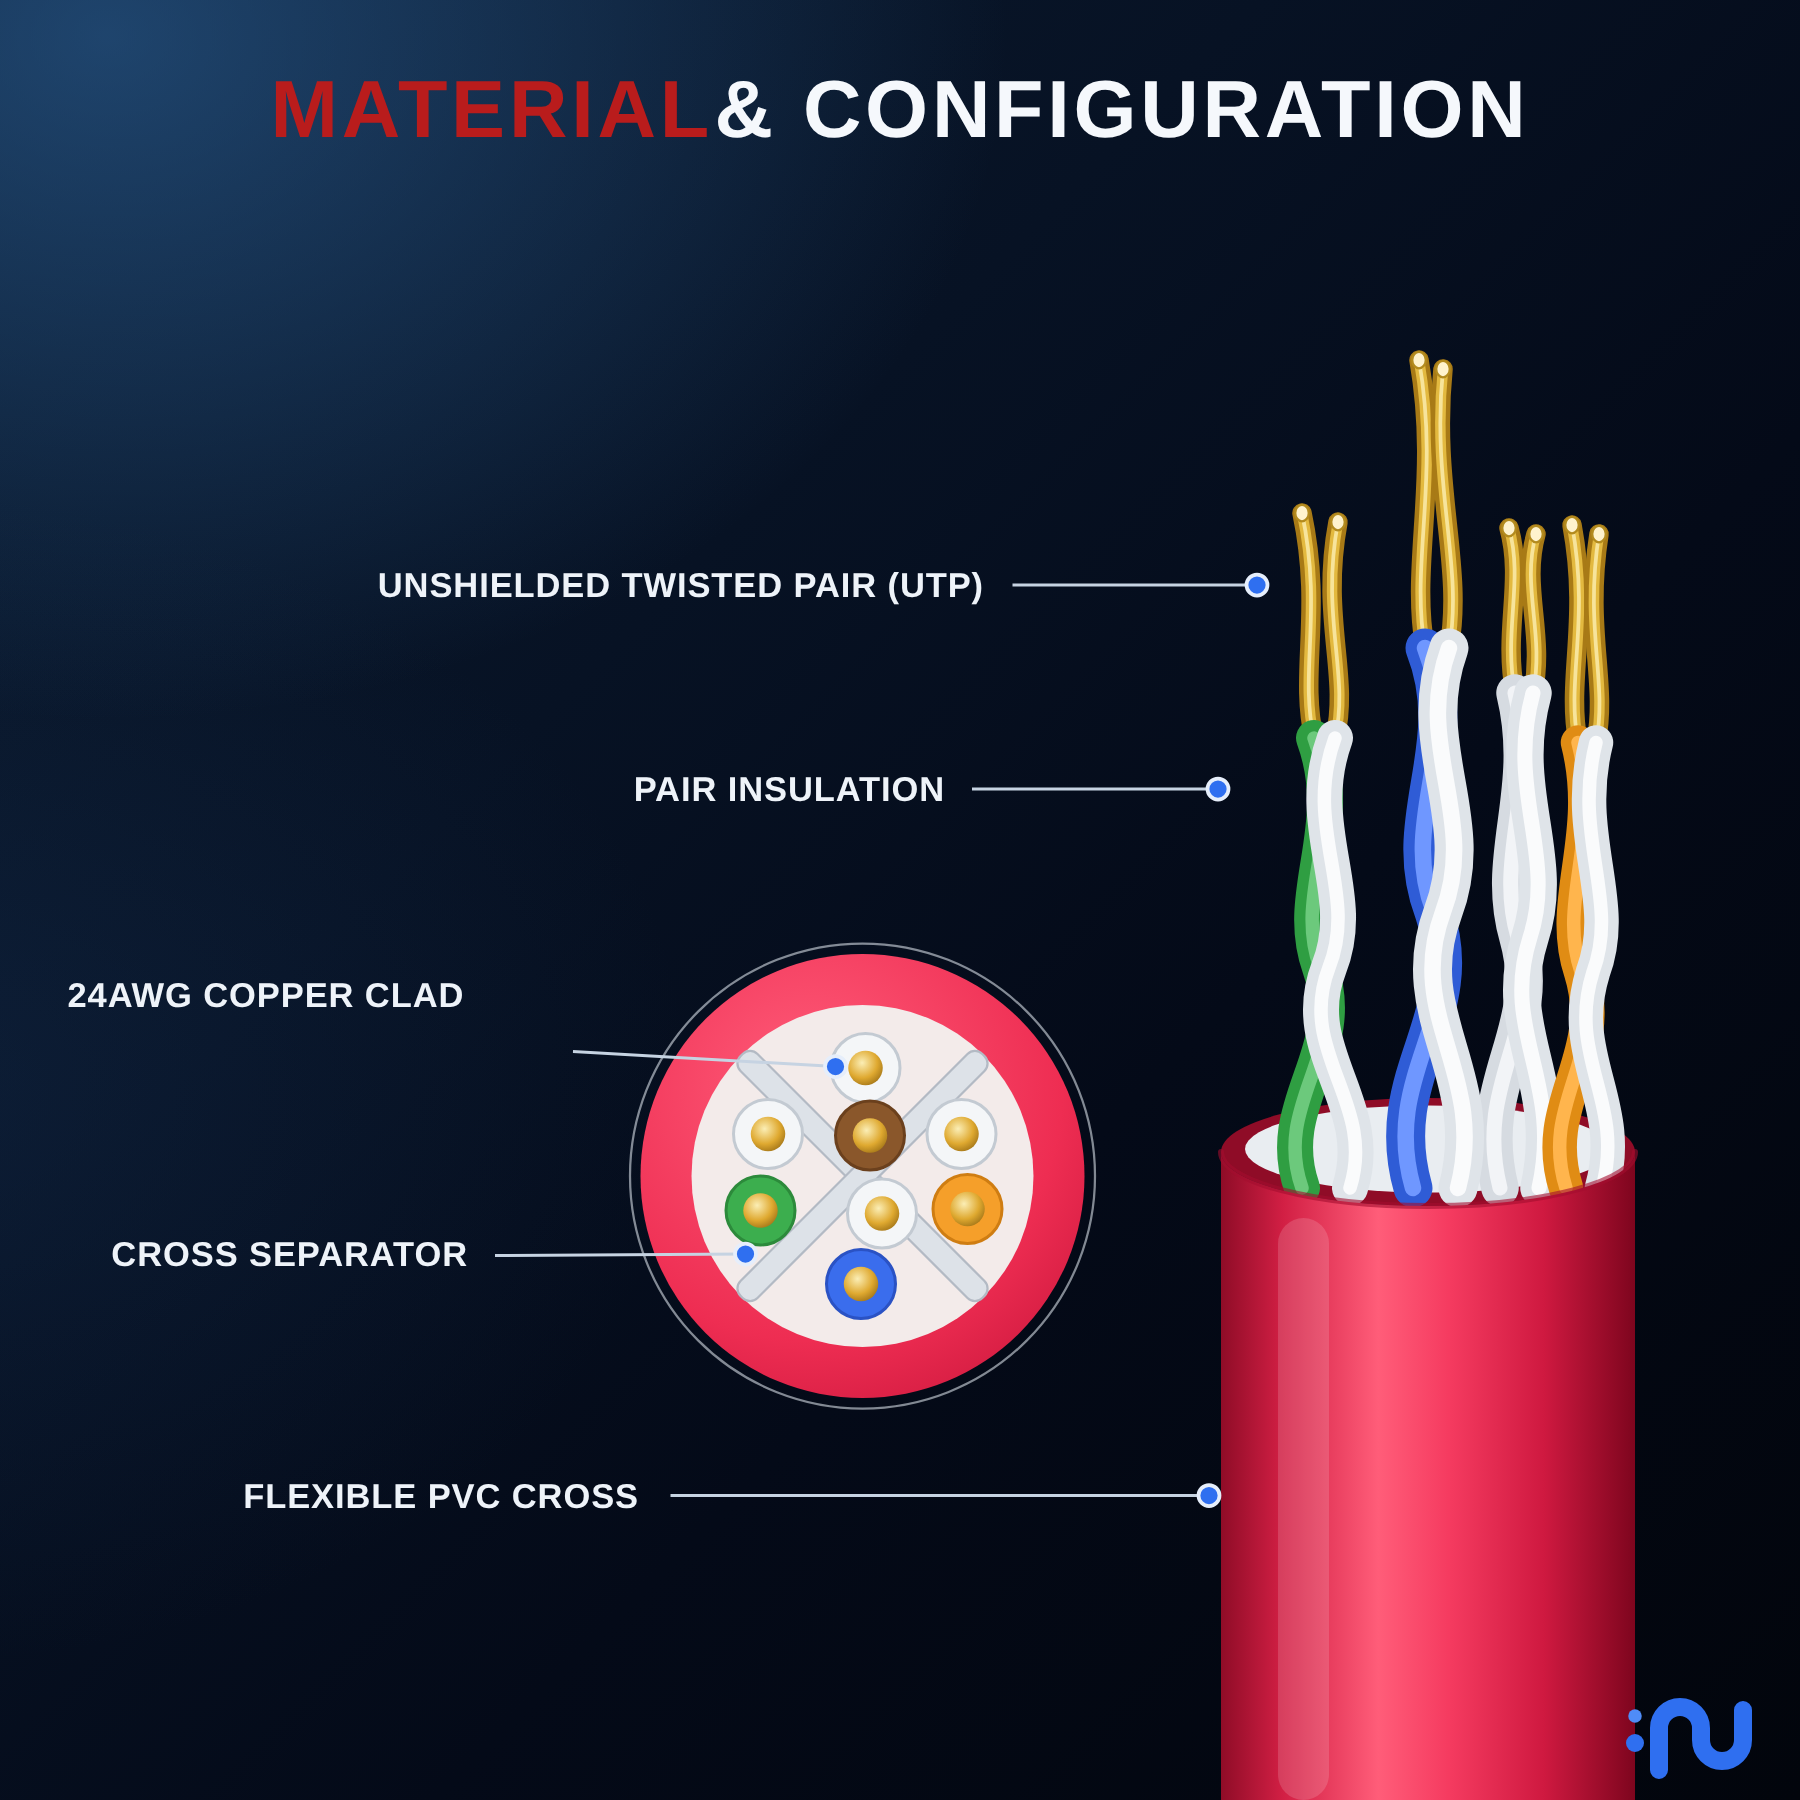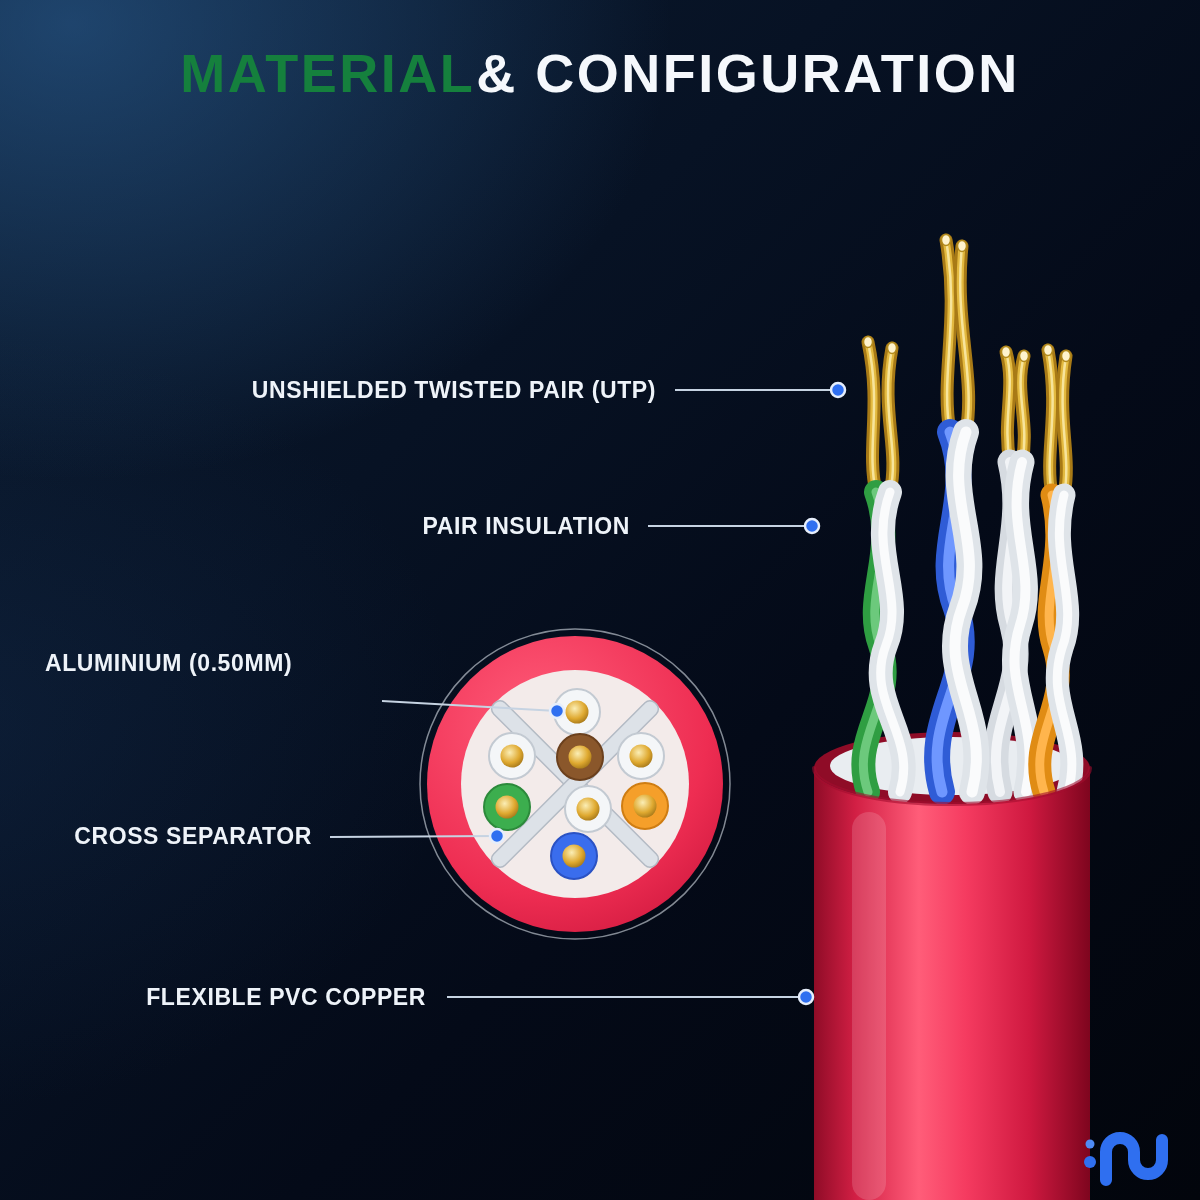--- a/index.html
+++ b/index.html
@@ -9,21 +9,21 @@
     background:
       radial-gradient(1000px 760px at 6% 2%, rgba(47,103,160,.55), rgba(47,103,160,0) 60%),
       radial-gradient(800px 600px at -5% 60%, rgba(25,55,95,.28), rgba(25,55,95,0) 65%),
       linear-gradient(135deg, #0b1b30 0%, #071224 35%, #040a18 62%, #02050c 100%);
   }
   .title{
     position:absolute;top:42px;left:0;width:100%;
     text-align:center;font-size:54px;font-weight:800;letter-spacing:2.5px;
     color:#f5f8fc;white-space:nowrap;
   }
-  .title .hl{color:#15803d;text-align:center;}
+  .title .hl{color:#b91c1c;text-align:center;}
   .title .rest{margin-left:1px;}
   .label{
     position:absolute;color:#eef3f9;font-size:23px;font-weight:700;
     letter-spacing:.6px;white-space:nowrap;z-index:3;
   }
   .label-utp{top:377px;right:544px;}
   .label-hdpe{top:513px;right:570px;}
   .label-copper{top:645px;left:45px;line-height:37px;}
   .label-cross{top:823px;right:888px;}
   .label-jacket{top:984px;right:774px;}
@@ -32,24 +32,24 @@
 </head>
 <body>
 
 <div class="title">
   <span class="hl">MATERIAL</span><span class="rest">&amp; CONFIGURATION</span>
 </div>
 
 <div class="label label-utp">UNSHIELDED TWISTED PAIR (UTP)</div>
 <div class="label label-hdpe">PAIR INSULATION</div>
 <div class="label label-copper">
-  <div>ALUMINIUM (0.50MM)</div>
+  <div>24AWG COPPER CLAD</div>
 </div>
 <div class="label label-cross">CROSS SEPARATOR</div>
-<div class="label label-jacket">FLEXIBLE PVC COPPER</div>
+<div class="label label-jacket">FLEXIBLE PVC CROSS</div>
 
 <svg class="scene" viewBox="0 0 1200 1200" width="1200" height="1200">
   <defs>
     <linearGradient id="bodyGrad" x1="814" x2="1090" y1="0" y2="0" gradientUnits="userSpaceOnUse">
       <stop offset="0" stop-color="#8f0c27"></stop>
       <stop offset="0.15" stop-color="#d21f44"></stop>
       <stop offset="0.38" stop-color="#ff5d79"></stop>
       <stop offset="0.55" stop-color="#f53b60"></stop>
       <stop offset="0.78" stop-color="#cf1940"></stop>
       <stop offset="1" stop-color="#7e051e"></stop>

